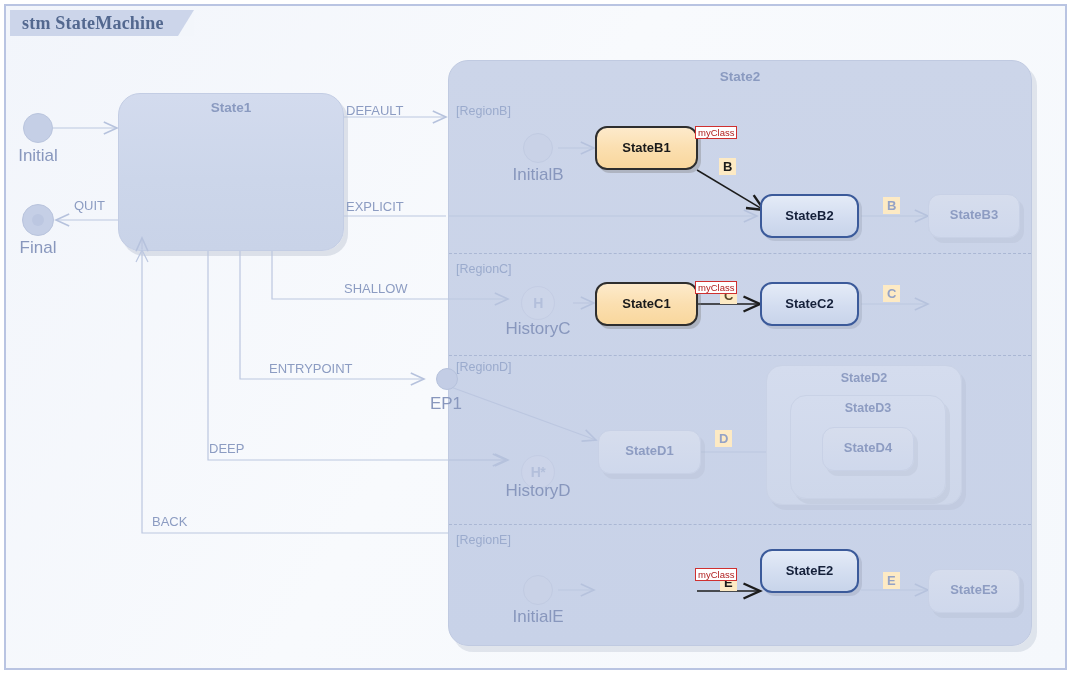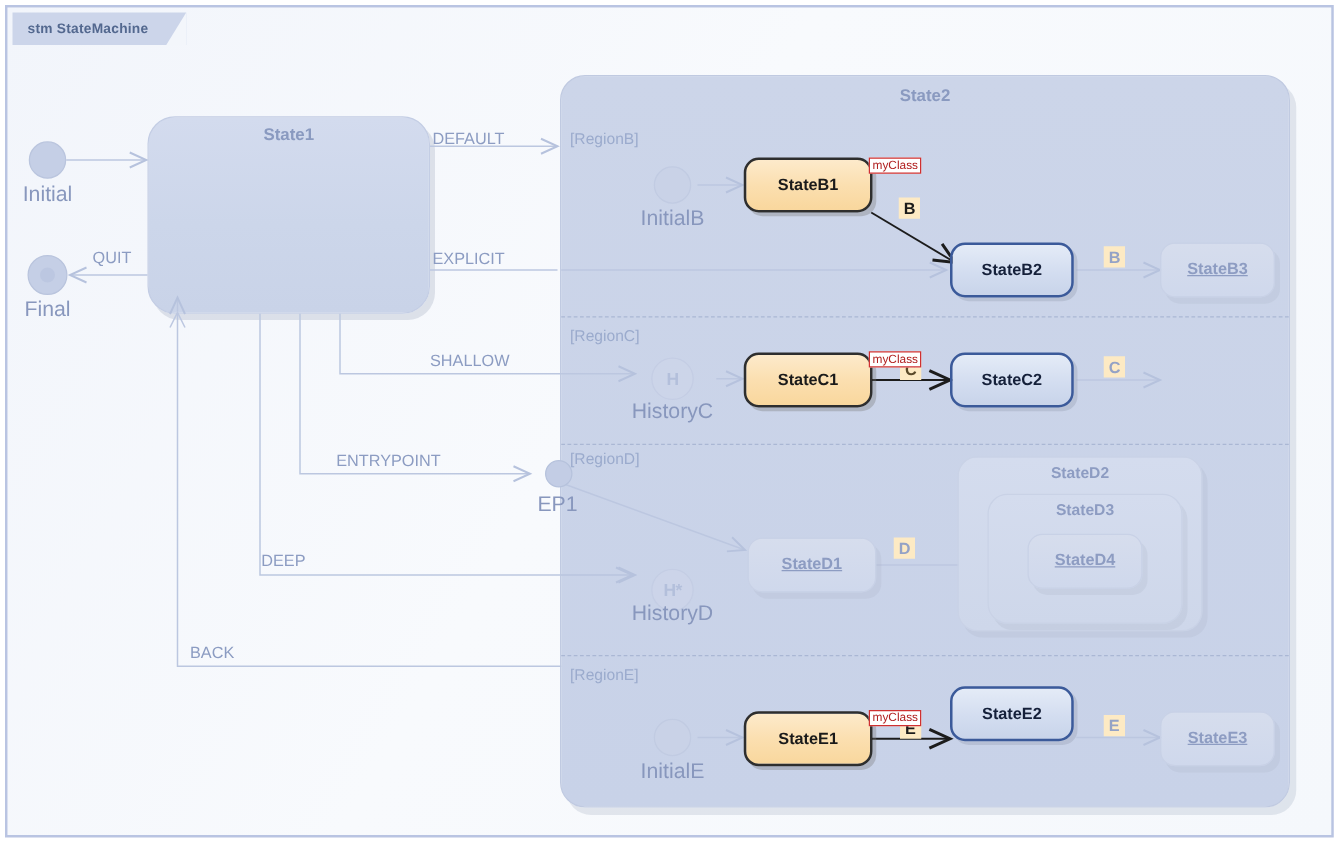--- a/index.html
+++ b/index.html
@@ -25,25 +25,26 @@
     background: linear-gradient(120deg, #f2f5fb 0%, #f8fafd 45%, #f5f8fc 100%);
     box-sizing: border-box;
   }
   .frame-title {
     position: absolute;
     left: 4px; top: 4px;
     height: 26px;
     padding: 0 30px 0 12px;
     background: #ccd5ea;
     color: #53688f;
-    font-size: 11px;
+    font-size: 18px;
     font-weight: bold;
     line-height: 26px;
     letter-spacing: .2px;
     white-space: nowrap;
+    font-family: Liberation Serif, serif;
   }
   .frame-title::after {
     content: "";
     position: absolute;
     right: 0; top: 0;
     width: 0; height: 0;
     border-style: solid;
     border-width: 0 0 26px 16px;
     border-color: transparent transparent #f3f6fb transparent;
   }
@@ -185,21 +186,20 @@
     box-shadow: 3px 3px 0 rgba(150,158,178,.35);
     line-height: 40px;
   }
   
   .st.faded {
     background: linear-gradient(180deg,#d6dded 0%, #cfd8ec 100%);
     border: 1px solid #c8d1e6;
     color: #8d9cc2;
     box-shadow: 4px 5px 0 rgba(170,178,198,.22);
     line-height: 40px;
-    text-decoration: underline;
   }
 
   
   .comp {
     position: absolute;
     border-radius: 16px;
     box-sizing: border-box;
     background: linear-gradient(180deg,#d4dcee 0%, #ced7ea 100%);
     border: 1px solid #c9d2e6;
     box-shadow: 4px 5px 0 rgba(170,178,198,.22);
@@ -377,21 +377,20 @@
   <div class="comp" style="left:766px; top:365px; width:196px; height:140px;">
     <div class="cl">StateD2</div>
   </div>
   <div class="comp" style="left:790px; top:395px; width:156px; height:104px;">
     <div class="cl">StateD3</div>
   </div>
   <div class="st faded" style="left:822px; top:427px; width:92px; height:44px;">StateD4</div>
 
   <div class="ebadge" style="left:715px; top:430px;">D</div>
 
-  <div class="st orange" style="left:595px; top:569px; width:103px; height:44px;">StateE1</div>
   <div class="ebadge dark" style="left:720px; top:574px;">E</div>
   <div class="stereo" style="left:695px; top:568px;">myClass</div>
 
   <div class="st blue" style="left:760px; top:549px; width:99px; height:44px;">StateE2</div>
 
   <div class="st faded" style="left:928px; top:569px; width:92px; height:44px;">StateE3</div>
 
   <div class="ebadge" style="left:883px; top:572px;">E</div>
 
   <div class="tlabel" style="left:346px; top:103px;">DEFAULT</div>

